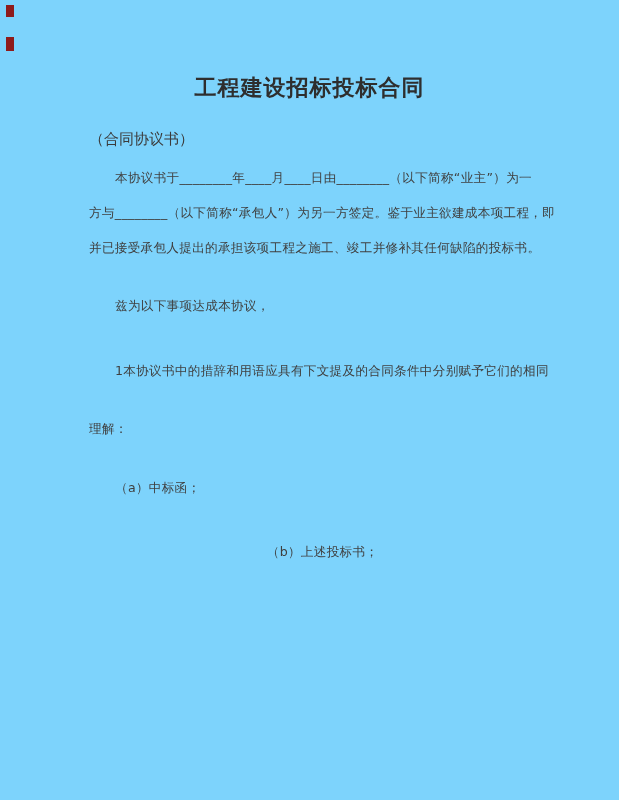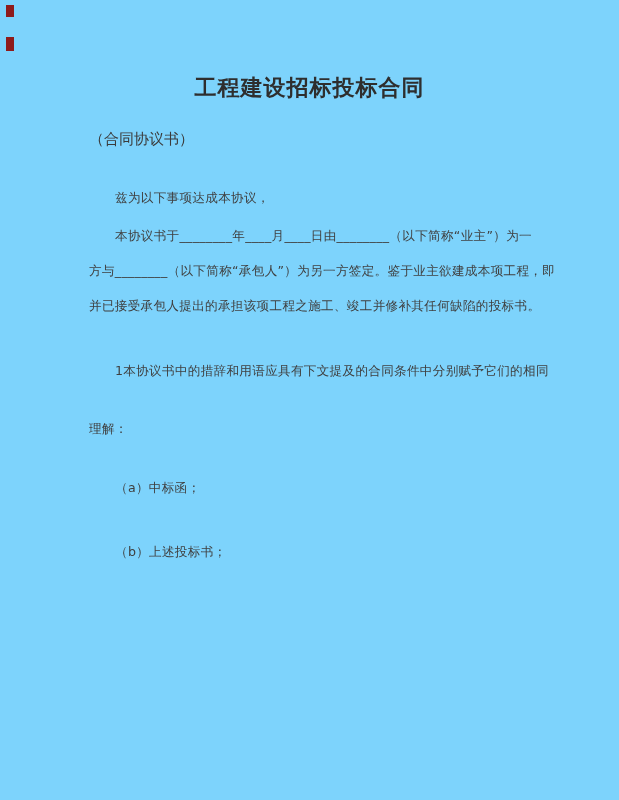--- a/index.html
+++ b/index.html
@@ -48,43 +48,43 @@
     white-space: nowrap;
     letter-spacing: 0.3px;
   }
   .indent { padding-left: 26px; }
   .para { margin: 0; }
   .p1 { margin-top: 3px; }
   .p2 { margin-top: 23px; }
   .p3 { margin-top: 30px; }
   .p4 { margin-top: 23px; }
   .pa { margin-top: 24px; }
-  .pb { margin-top: 29px; }
+  .pb { margin-top: 29px; text-align: center; }
   .pc { margin-top: 28px; }
 </style>
 </head>
 <body>
 
 <div class="page">
 
   <div class="red-mark m1"></div>
   <div class="red-mark m2"></div>
 
   <div class="doc-title">工程建设招标投标合同</div>
 
   <div class="doc-subtitle">（合同协议书）</div>
 
-  <div class="para p2">
-    <div class="line indent">兹为以下事项达成本协议，</div>
-  </div>
-
   <div class="para p1">
     <div class="line indent">本协议书于________年____月____日由________（以下简称“业主”）为一</div>
     <div class="line">方与________（以下简称“承包人”）为另一方签定。鉴于业主欲建成本项工程，即</div>
     <div class="line">并已接受承包人提出的承担该项工程之施工、竣工并修补其任何缺陷的投标书。</div>
+  </div>
+
+  <div class="para p2">
+    <div class="line indent">兹为以下事项达成本协议，</div>
   </div>
 
   <div class="para p3">
     <div class="line indent">1本协议书中的措辞和用语应具有下文提及的合同条件中分别赋予它们的相同</div>
   </div>
 
   <div class="para p4">
     <div class="line">理解：</div>
   </div>
 

